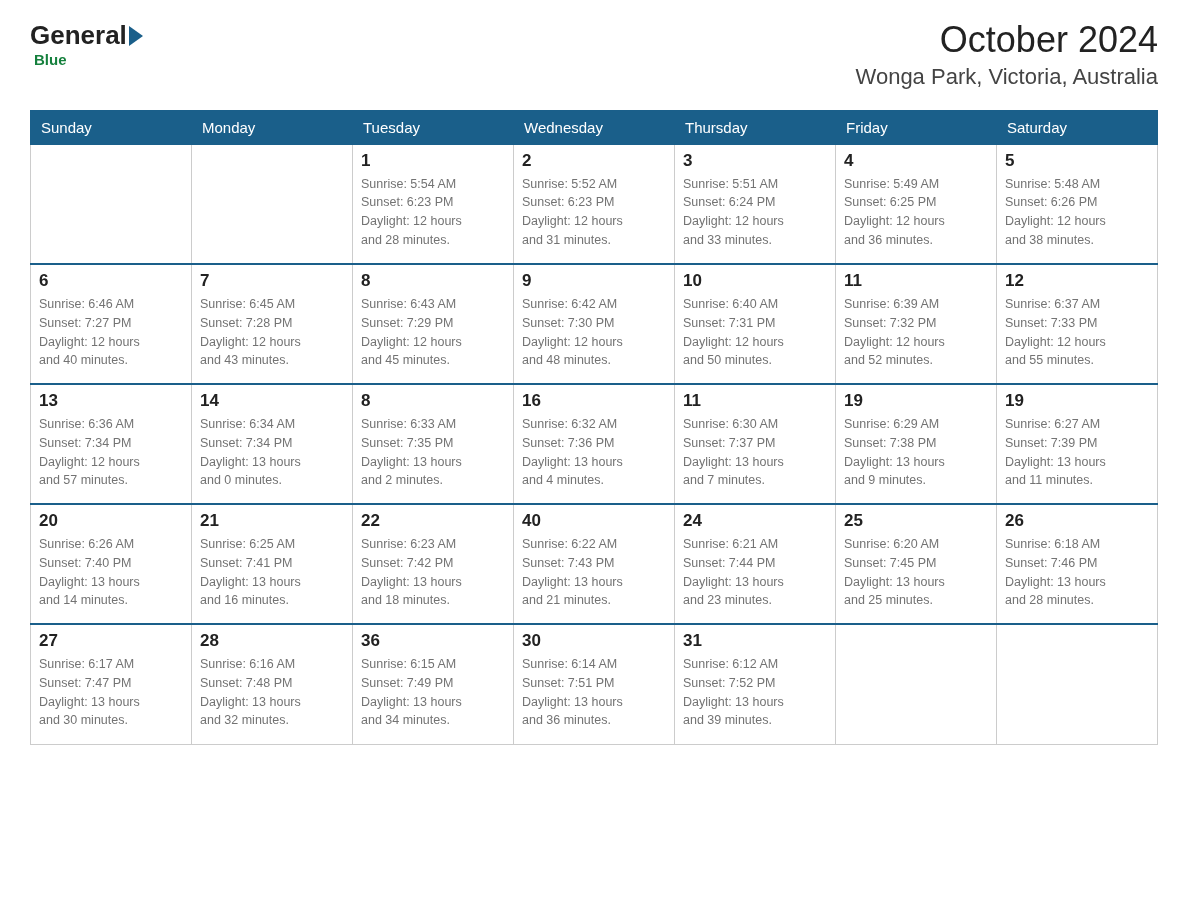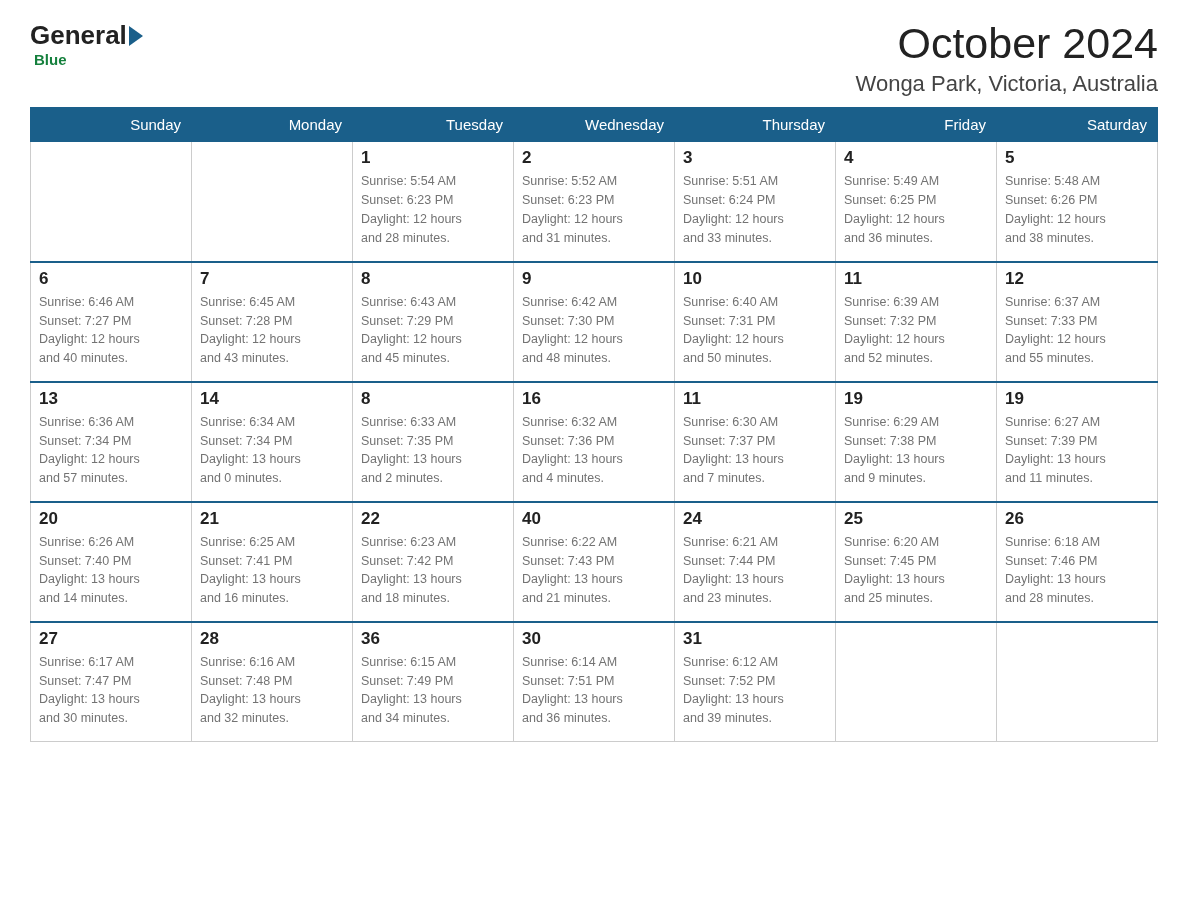--- a/index.html
+++ b/index.html
@@ -8,21 +8,21 @@
       background: #fff;
       color: #222;
       width: 1188px;
       min-height: 918px;
       padding: 20px 30px;
     }
     .header {
       display: flex;
       justify-content: space-between;
       align-items: flex-start;
-      margin-bottom: 10px;
+      margin-bottom: 20px;
     }
     .logo {
       display: flex;
       flex-direction: column;
       align-items: flex-start;
     }
     .logo-top {
       display: flex;
       align-items: center;
       font-size: 26px;
@@ -44,42 +44,42 @@
     .logo-bottom {
       color: #15803d;
       font-size: 15px;
       font-weight: bold;
       margin-left: 4px;
     }
     .title-block {
       text-align: right;
     }
     .month-title {
-      font-size: 43px;
+      font-size: 36px;
       font-weight: normal;
       color: #222;
       line-height: 1.1;
     }
     .location {
       font-size: 22px;
       color: #444;
       margin-top: 4px;
     }
     .calendar {
       width: 100%;
       border-collapse: collapse;
       margin-top: 10px;
     }
     .calendar th {
       background-color: #1a5f8a;
       color: #fff;
       padding: 8px 10px;
       font-size: 15px;
       font-weight: normal;
-      text-align: right;
+      text-align: left;
       border: 1px solid #1a5f8a;
     }
     .calendar td {
       border: 1px solid #ccc;
       vertical-align: top;
       padding: 6px 8px;
       width: 14.28%;
       min-height: 110px;
     }
     .cell-day {

